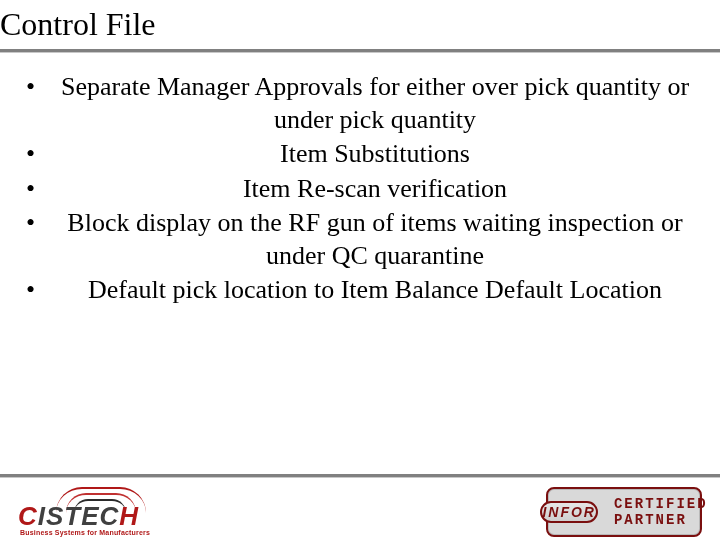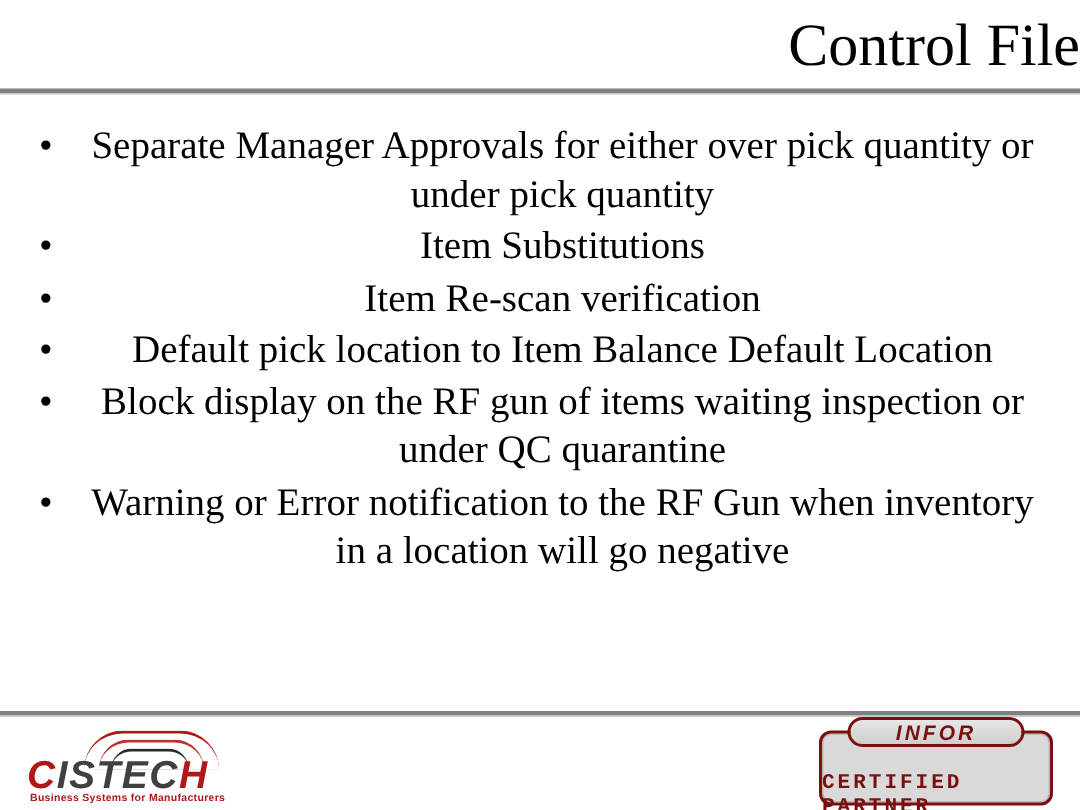--- a/index.html
+++ b/index.html
@@ -1,60 +1,59 @@
 <!DOCTYPE html>
 <html><head>
 <meta charset="utf-8">
 <style>
   * { margin: 0; padding: 0; box-sizing: border-box; }
   html, body { width: 720px; height: 540px; background: #fff; font-family: "Times New Roman", Times, serif; color: #000; }
   .slide { width: 720px; height: 540px; position: relative; }
   .title-wrap { padding-top: 6px; }
-  .title { text-align: right; font-size: 40px; font-weight: 400; }
+  .title { text-align: left; font-size: 32px; font-weight: 400; }
   .rule-top { height: 3px; background: #808080; margin-top: 6px; }
   .rule-shadow { height: 1px; background: #c8c8c8; }
   .content { padding: 18px 20px 0 20px; text-align: center; }
   ul.bullets { list-style: none; }
   ul.bullets > li { font-size: 26px; line-height: 1.25; padding-left: 30px; position: relative; margin-bottom: 2px; }
   ul.bullets > li::before { content: "•"; position: absolute; left: 6px; top: 0; font-size: 26px; }
   .footer { position: absolute; left: 0; right: 0; bottom: 0; height: 66px; }
   .footer-rule { height: 3px; background: #808080; }
   .footer-rule-shadow { height: 1px; background: #c8c8c8; }
   .footer-inner { display: flex; justify-content: space-between; align-items: center; padding: 6px 18px 0 18px; height: 62px; }
   .logo-left { width: 180px; height: 46px; position: relative; }
   .arc1 { position: absolute; left: 38px; top: -2px; width: 90px; height: 26px; border: 2px solid #b01818; border-bottom: none; border-left: none; border-right: none; border-radius: 60px 60px 0 0; }
   .arc2 { position: absolute; left: 48px; top: 4px; width: 70px; height: 20px; border: 2px solid #c03030; border-bottom: none; border-left: none; border-right: none; border-radius: 50px 50px 0 0; }
   .arc3 { position: absolute; left: 56px; top: 10px; width: 52px; height: 14px; border: 2px solid #2a2a2a; border-bottom: none; border-left: none; border-right: none; border-radius: 40px 40px 0 0; }
   .cistech-word { position: absolute; left: 0; top: 12px; font-family: Arial, Helvetica, sans-serif; font-weight: 900; font-style: italic; font-size: 26px; letter-spacing: 1px; color: #404040; }
   .cistech-word .red { color: #b01818; }
   .cistech-tag { position: absolute; left: 2px; top: 40px; font-family: Arial, Helvetica, sans-serif; font-size: 7px; font-weight: 700; color: #b01818; letter-spacing: 0.2px; }
-  .logo-right { width: 156px; height: 50px; border: 2px solid #7a0f0f; border-radius: 8px; background: #d9d9d9; box-shadow: inset 0 0 0 1px #b8b8b8; display: flex; flex-direction: column; align-items: center; justify-content: center; gap: 16px; margin-left: 15px; }
+  .logo-right { width: 156px; height: 50px; border: 2px solid #7a0f0f; border-radius: 8px; background: #d9d9d9; box-shadow: inset 0 0 0 1px #b8b8b8; display: flex; flex-direction: row; align-items: center; justify-content: center; gap: 16px; margin-left: 15px; }
   .infor-shape { width: 118px; height: 22px; border: 2px solid #7a0f0f; border-radius: 11px; display: flex; align-items: center; justify-content: center; background: linear-gradient(#e6e6e6,#cfcfcf); }
   .infor-text { font-family: Arial, Helvetica, sans-serif; font-weight: 900; font-size: 14px; letter-spacing: 2px; color: #7a0f0f; font-style: italic; }
   .cp-text { font-family: Liberation Mono, monospace; font-size: 14px; font-weight: 700; letter-spacing: 2px; color: #7a0f0f; }
 </style>
 </head>
 <body>
 
 <div class="slide">
 
   <div class="title-wrap">
     <h1 class="title">Control File</h1>
     <div class="rule-top"></div>
     <div class="rule-shadow"></div>
   </div>
 
   <div class="content">
     <ul class="bullets">
       <li>Separate Manager Approvals for either over pick quantity or under pick quantity</li>
       <li>Item Substitutions</li>
       <li>Item Re-scan verification</li>
+      <li>Block display on the RF gun of items waiting inspection or under QC quarantine</li>
       <li>Default pick location to Item Balance Default Location</li>
-      <li>Block display on the RF gun of items waiting inspection or under QC quarantine</li>
-      <li>Warning or Error notification to the RF Gun when inventory in a location will go negative</li>
     </ul>
   </div>
 
   <div class="footer">
     <div class="footer-rule"></div>
     <div class="footer-rule-shadow"></div>
     <div class="footer-inner">
 
       <div class="logo-left">
         <div class="arc1"></div>

